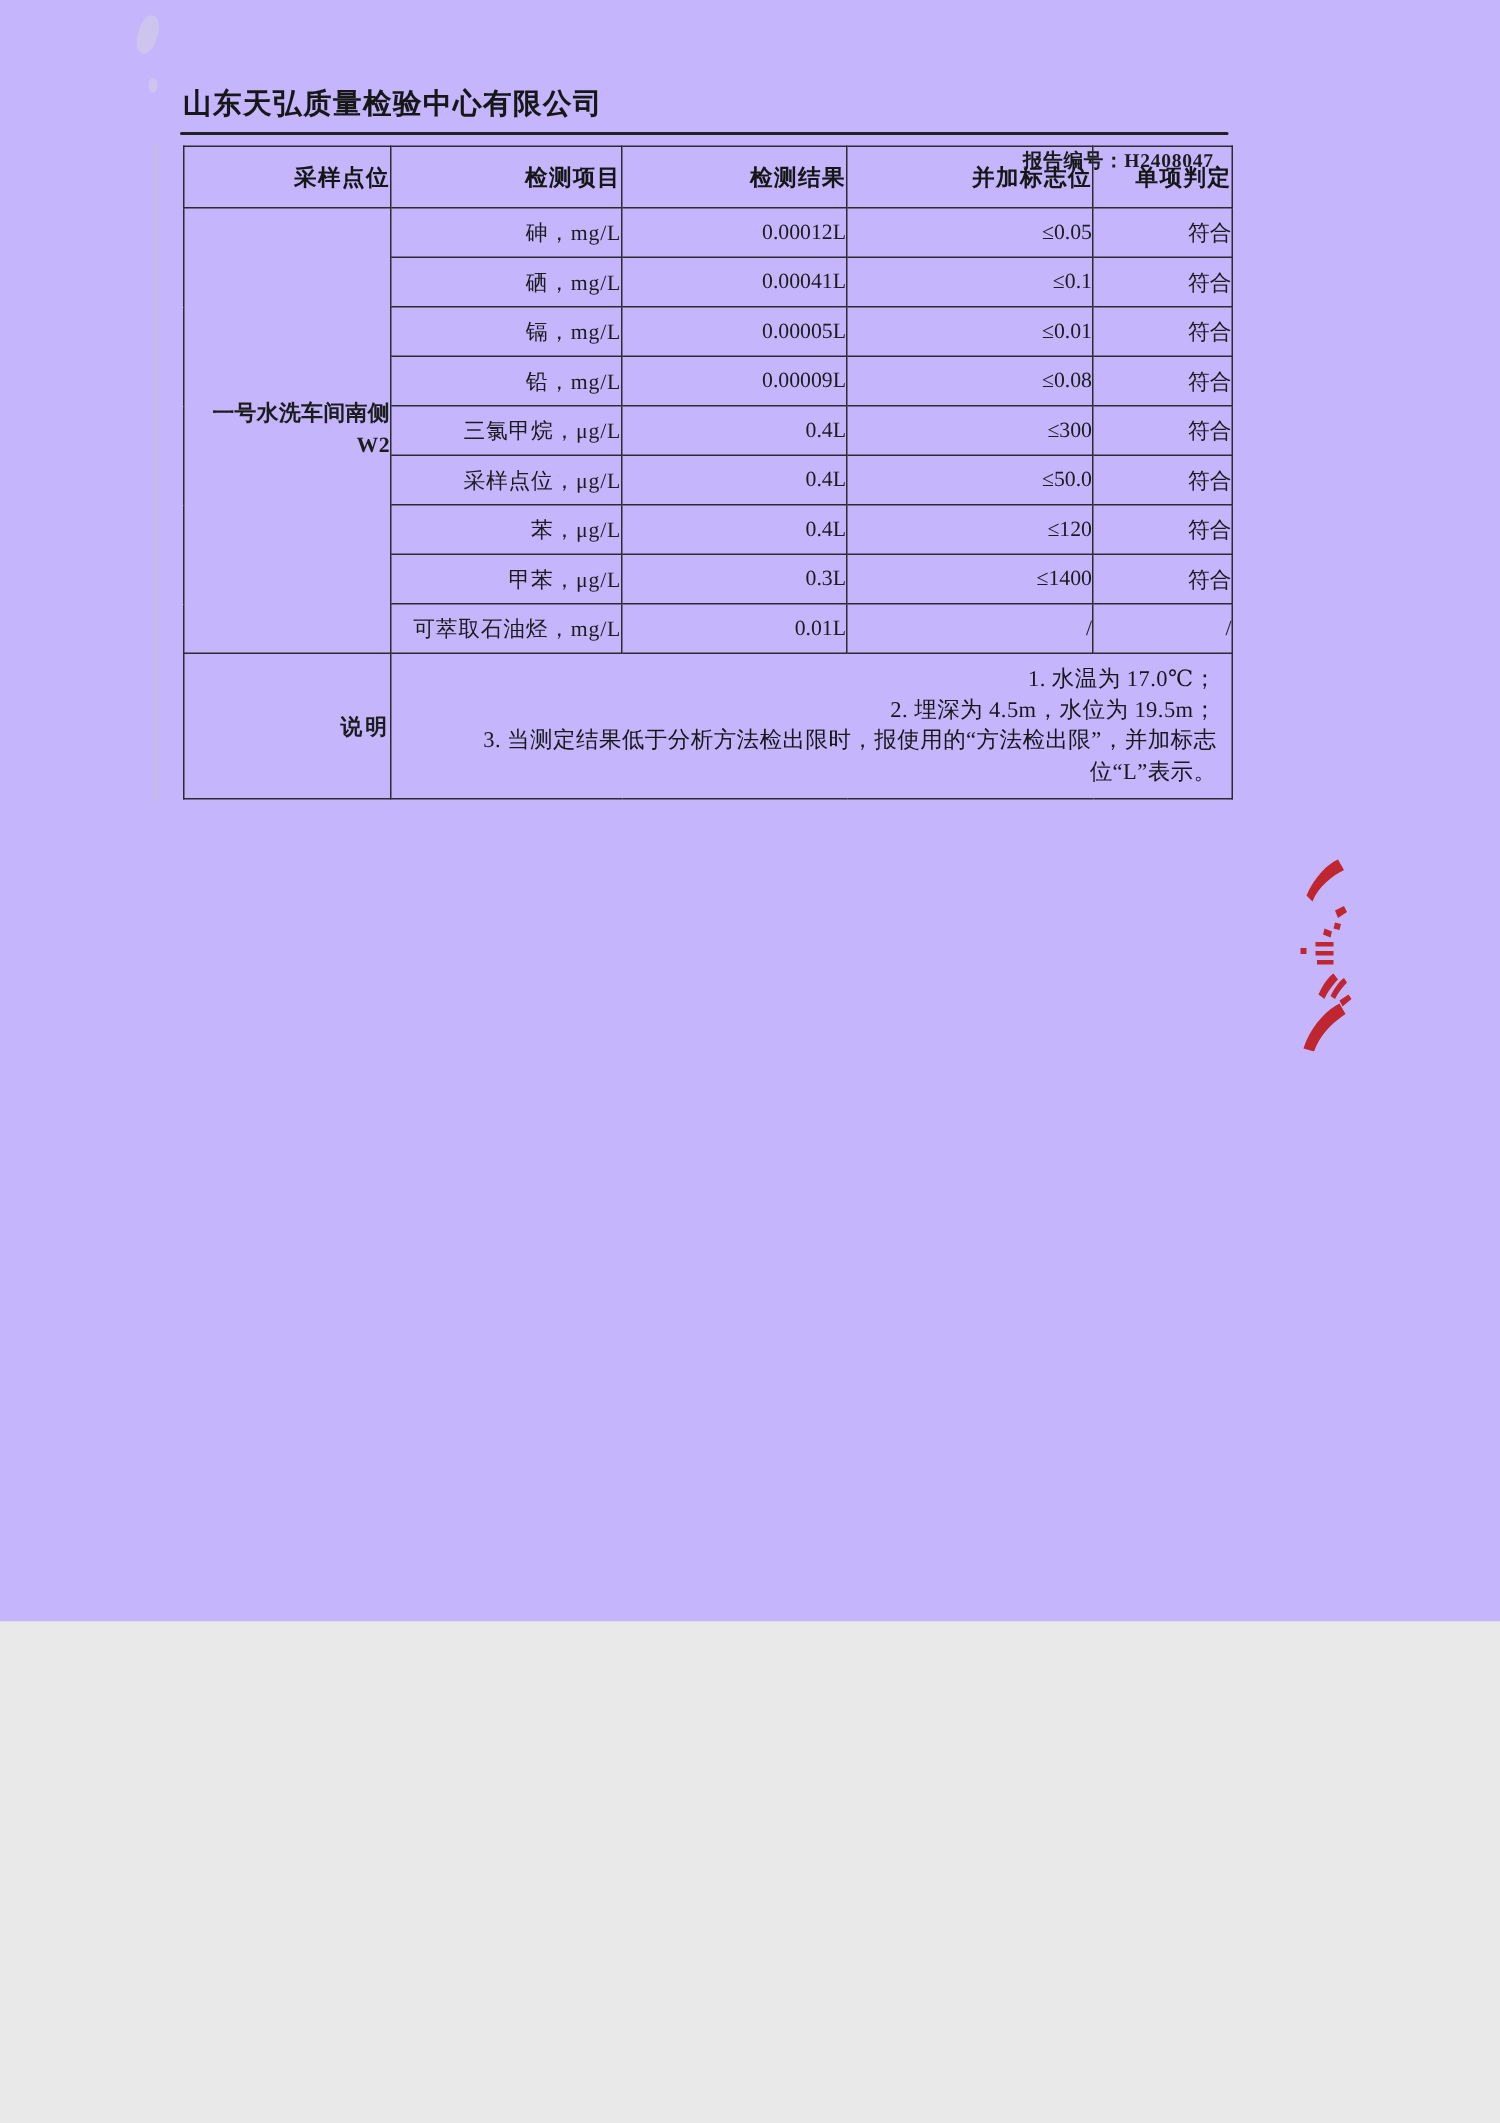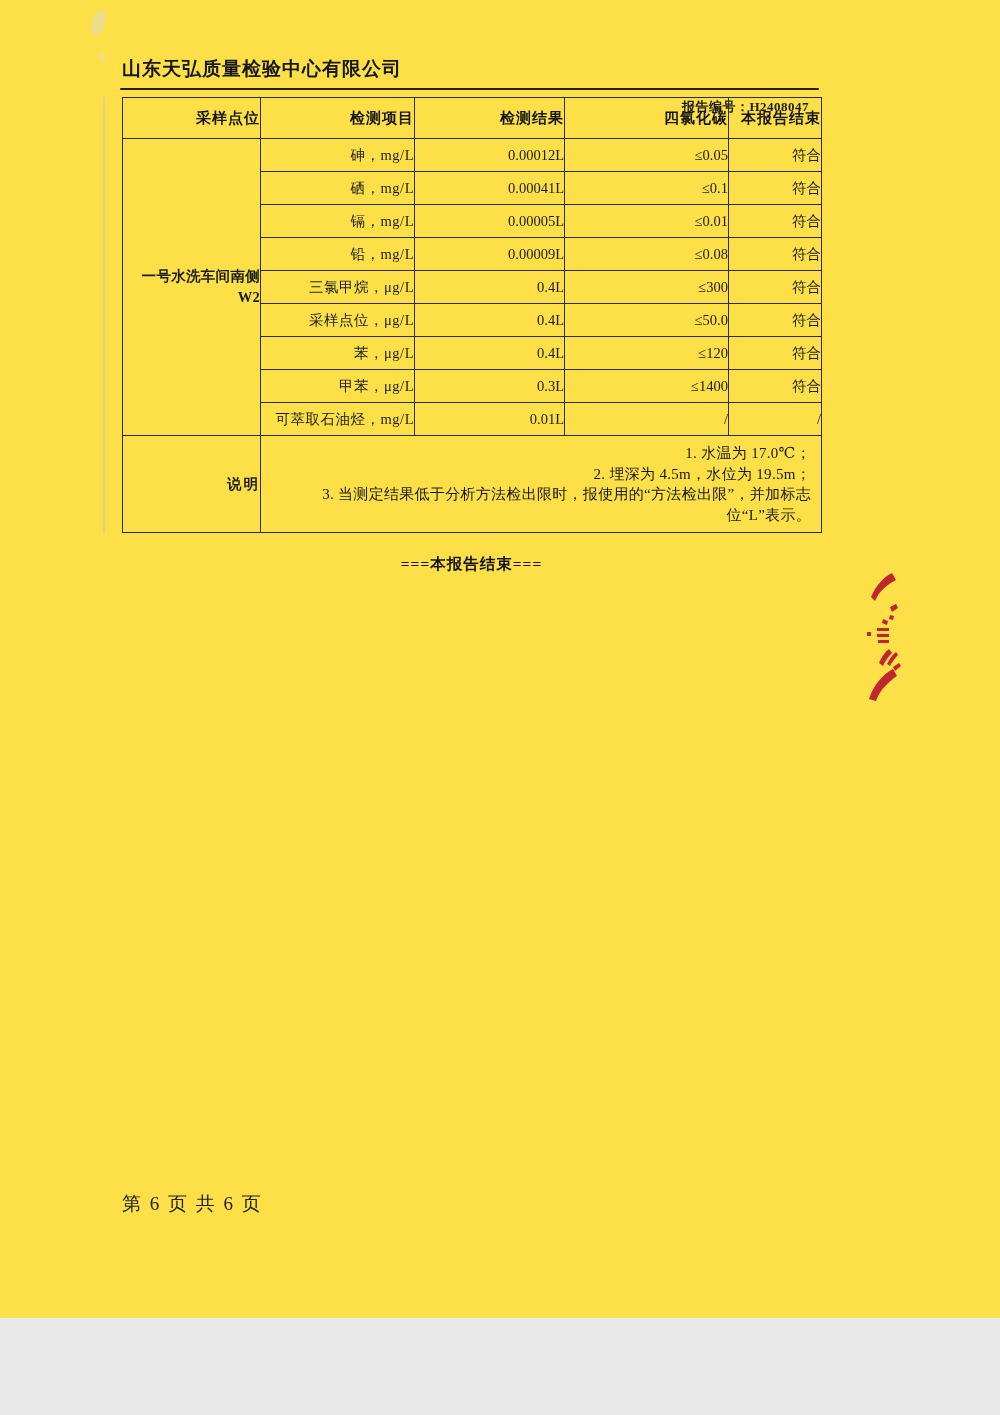--- a/index.html
+++ b/index.html
@@ -1,20 +1,20 @@
 <!DOCTYPE html>
 <html><head>
 <meta charset="utf-8">
 <style>
   html,body{margin:0;padding:0;background:#e9e9e9;}
   .page{
     position:relative;
-    width:1000px;height:1318px;
+    width:1000px;height:1081px;
     margin:0 auto;
-    background:#fde047;
+    background:#c4b5fd;
     font-family:"Liberation Serif","DejaVu Serif",serif;
     color:#1d1d1d;
     overflow:hidden;
   }
   
   .scan-line-left{
     position:absolute;left:103px;top:96px;width:2px;height:438px;
     background:#c6c6c6;opacity:.55;border-radius:2px;
   }
   .smudge-a{
@@ -114,22 +114,22 @@
         <col style="width:154px">
         <col style="width:150px">
         <col style="width:164px">
         <col style="width:93px">
     </colgroup>
     <thead>
       <tr>
         <th>采样点位</th>
         <th>检测项目</th>
         <th>检测结果</th>
-        <th>四氯化碳</th>
-        <th>本报告结束</th>
+        <th>并加标志位</th>
+        <th>单项判定</th>
       </tr>
     </thead>
     <tbody>
       <tr>
         <td rowspan="9" class="sampling-point-cell">
           <div>一号水洗车间南侧</div>
           <div>W2</div>
         </td>
         <td class="item-cell">砷，mg/L</td>
         <td>0.00012L</td>
@@ -188,21 +188,20 @@
         <td class="notes-label-cell">说明</td>
         <td colspan="4" class="notes-cell">
           <div class="note-line">1. 水温为 17.0℃；</div>
           <div class="note-line">2. 埋深为 4.5m，水位为 19.5m；</div>
           <div class="note-line">3. 当测定结果低于分析方法检出限时，报使用的“方法检出限”，并加标志位“L”表示。</div>
         </td>
       </tr>
     </tbody>
   </table>
 
-  <div class="end-marker">===本报告结束===</div>
 
   <svg class="red-seal" viewBox="0 0 40 130" xmlns="http://www.w3.org/2000/svg">
     <g fill="#bf2630">
       <path d="M8,26 C13,14 22,5 29,2 L33,9 C25,13 16,20 12,30 Z"></path>
       <path d="M27,36 l6,-3 2,4 -6,4 Z"></path>
       <path d="M20,48 l5,2 -1,4 -5,-2 Z"></path>
       <path d="M27,44 l4,1 -1,4 -4,-1 Z"></path>
       <rect x="14" y="57" width="12" height="3"></rect>
       <rect x="14" y="63" width="12" height="3"></rect>
       <rect x="15" y="69" width="11" height="3"></rect>

